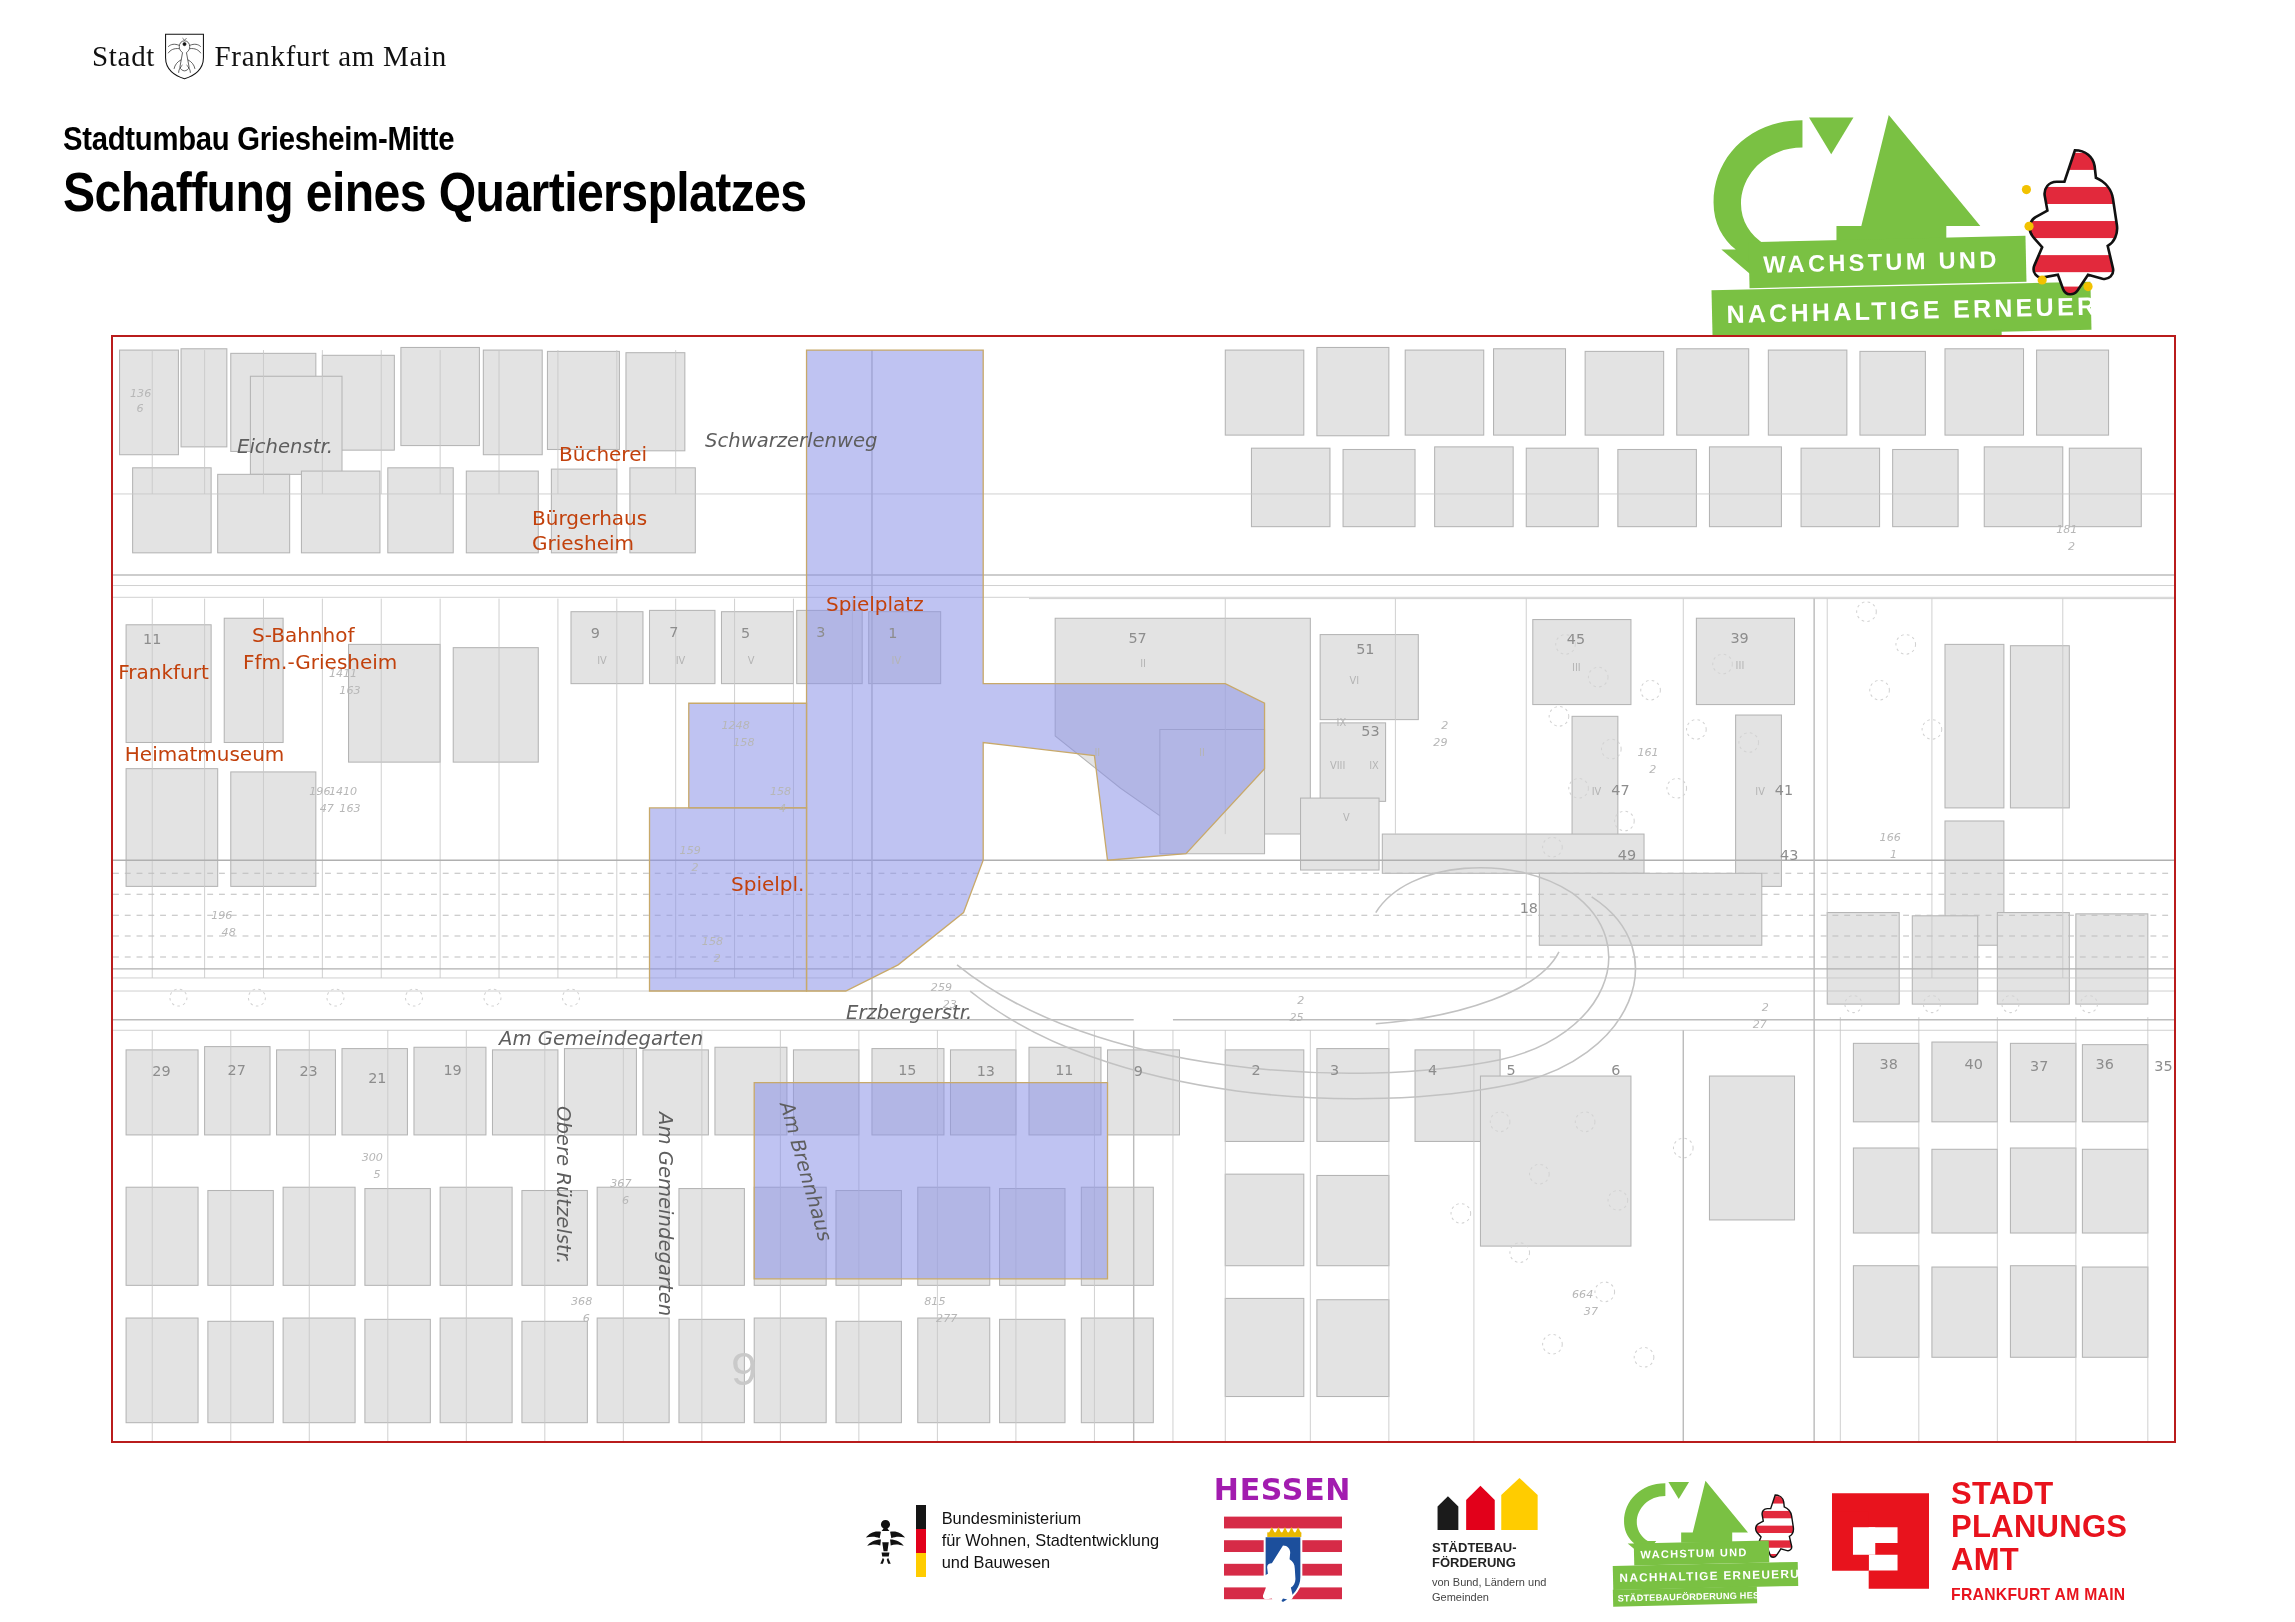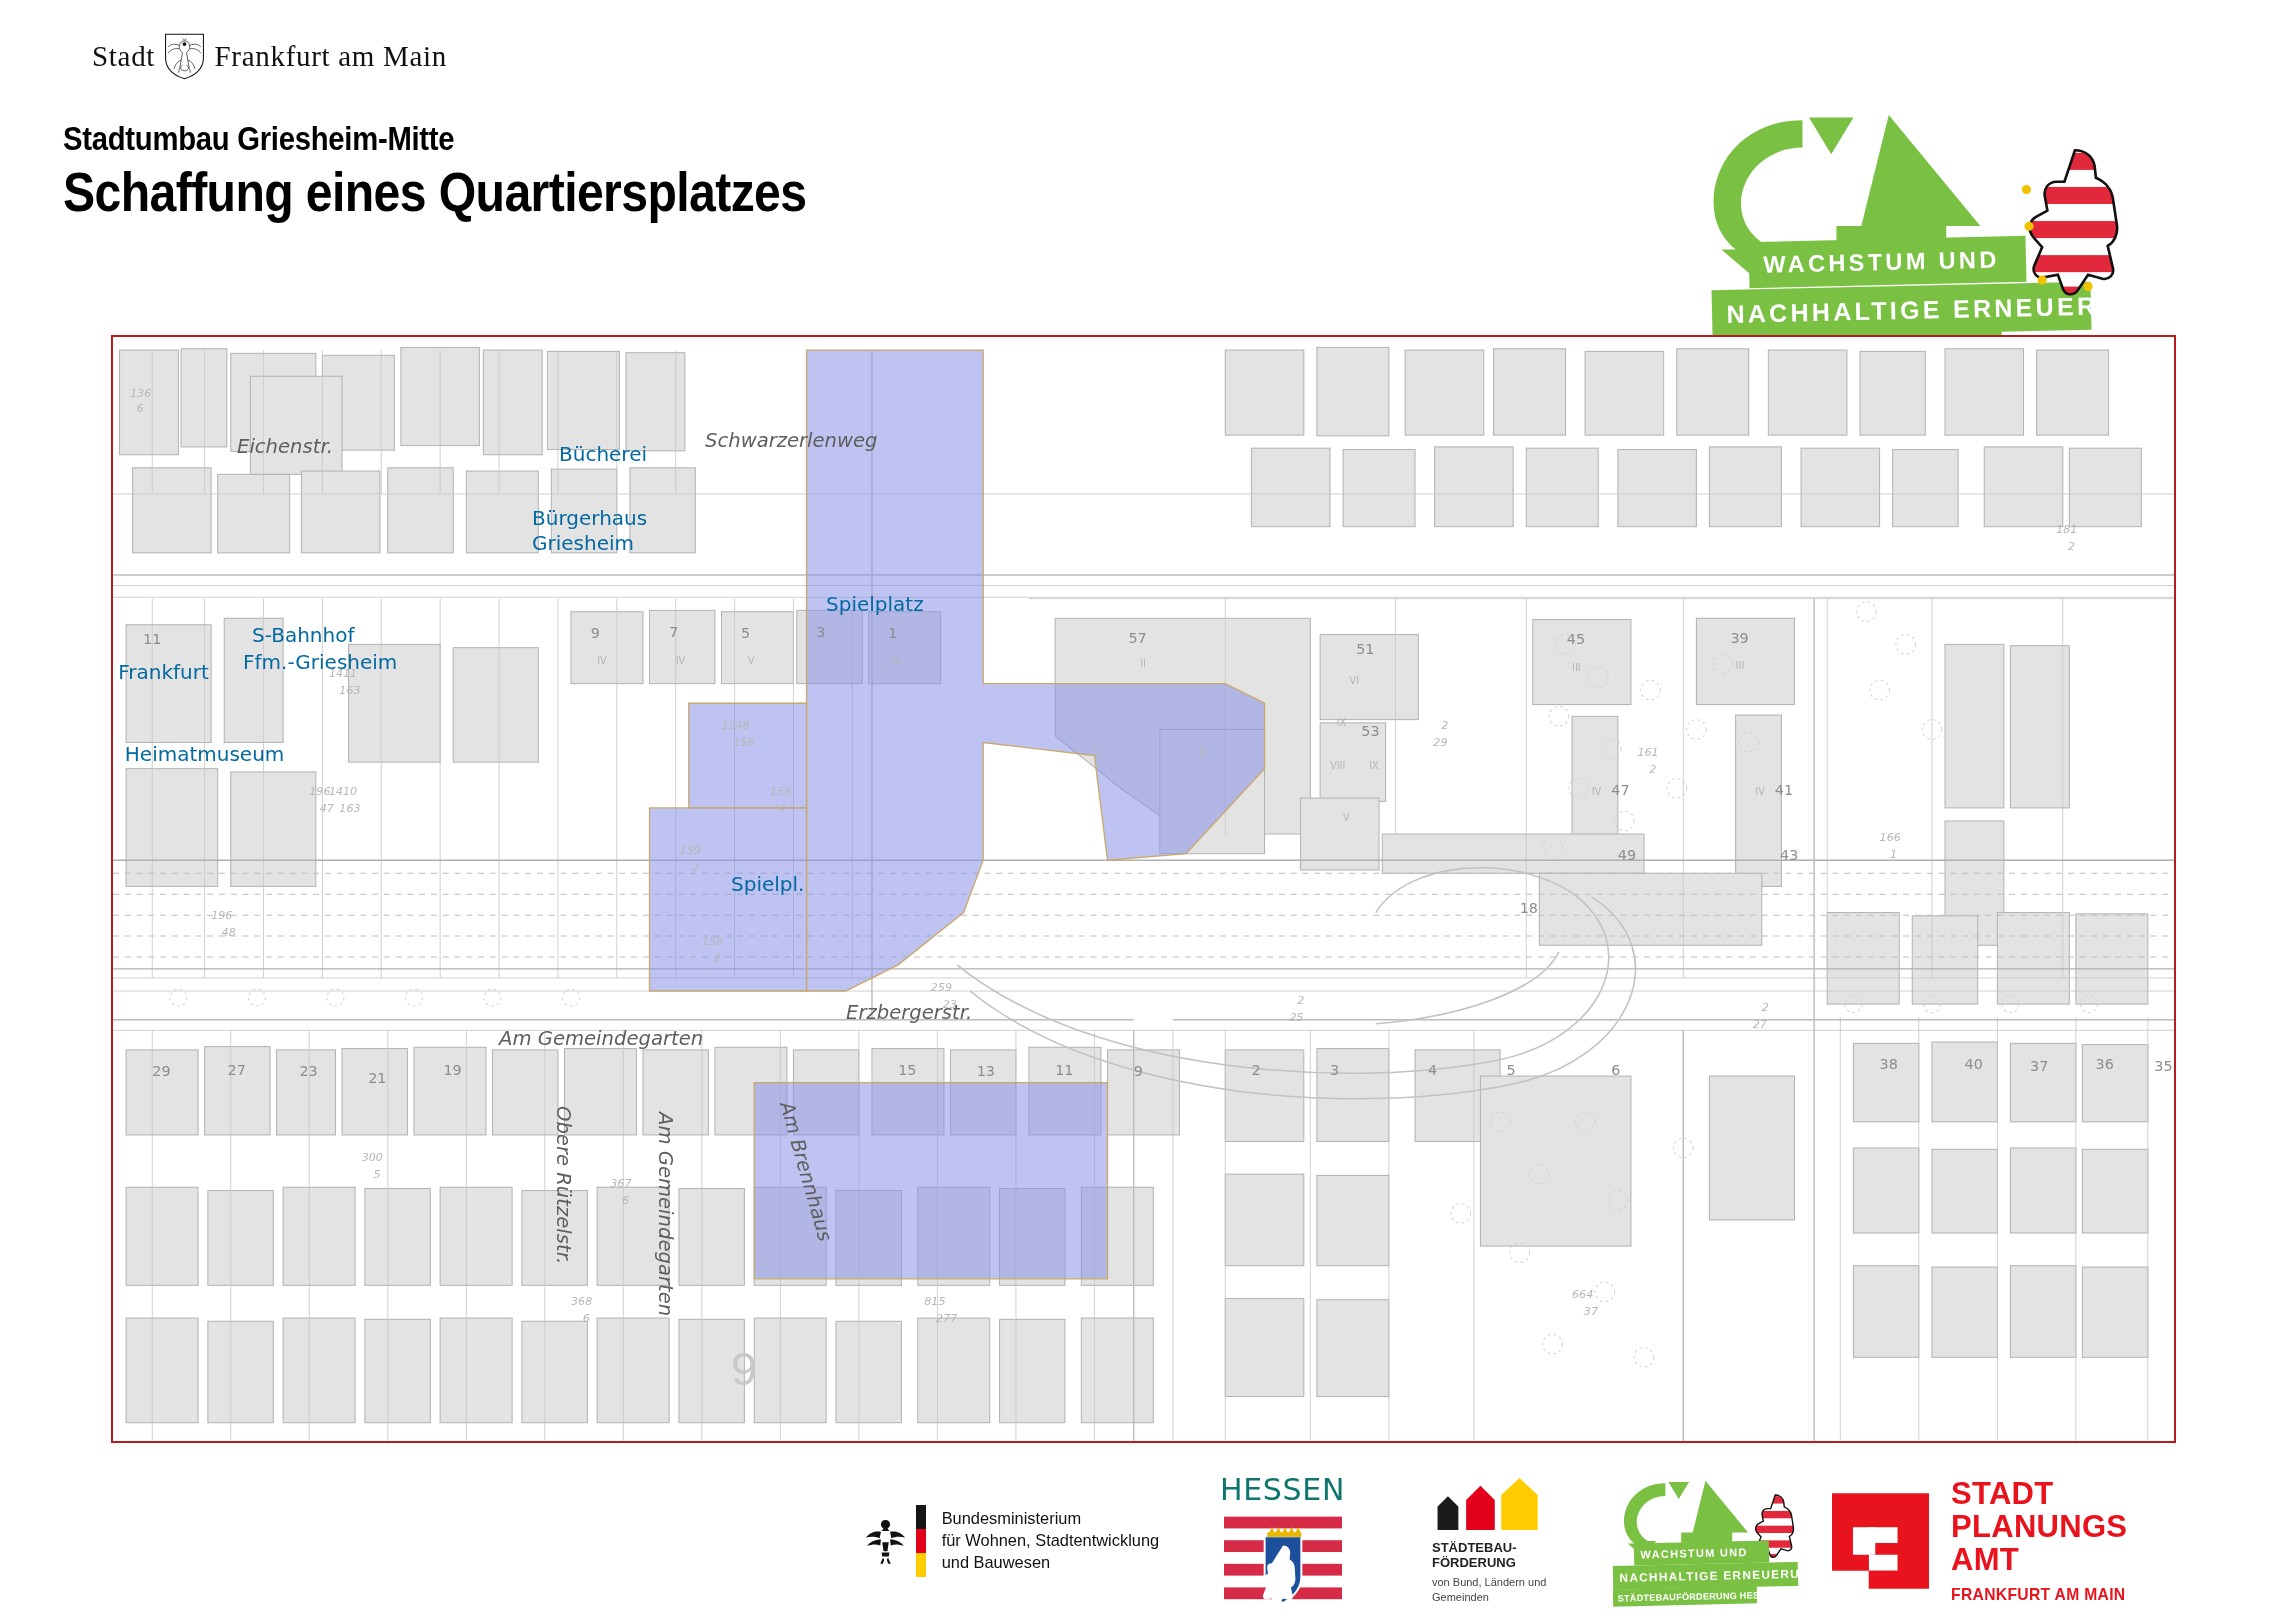--- a/index.html
+++ b/index.html
@@ -37,40 +37,40 @@
             letter-spacing:0.3px;transform:rotate(-1.3deg);}
   #wl-lion{position:absolute;left:305px;top:30px;width:118px;height:164px;}
 
   
   #map-frame{position:absolute;left:111px;top:335px;width:2065px;height:1108px;
              border:2px solid #b91c1c;background:#fff;overflow:hidden;box-sizing:border-box;}
   #map-canvas{position:absolute;left:0;top:0;width:100%;height:100%;}
   .map-label{position:absolute;color:#6a6a6a;font-size:17.7px;white-space:nowrap;
              font-family:"DejaVu Sans",sans-serif;}
   .map-label.street{font-style:italic;font-size:19.6px;color:#5e5e5e;}
-  .map-label.poi{font-size:20px;color:#0369a1;}
+  .map-label.poi{font-size:20px;color:#c2410c;}
   .map-label.vert{transform-origin:left top;}
   .big9{position:absolute;font-size:47px;color:#c9c9c9;font-weight:normal;}
 
   
   #footer{position:absolute;left:0;top:1459px;width:2295px;height:164px;}
 
   .fl{position:absolute;top:0;height:164px;display:flex;align-items:center;}
 
   
   #logo-bmwsb{left:864px;width:340px;}
   #bmwsb-eagle{width:43px;height:51px;flex:0 0 auto;}
   #bmwsb-flag{width:9.8px;height:73px;margin:0 15.7px 0 9.2px;flex:0 0 auto;
               display:flex;flex-direction:column;}
   #bmwsb-flag div{flex:1;}
   #bmwsb-text{font-size:16.4px;line-height:1.34;color:#111;white-space:nowrap;}
 
   
   #logo-hessen{left:1217px;width:131px;flex-direction:column;justify-content:center;}
-  #hessen-word{color:#0f766e;font-size:30px;letter-spacing:0.7px;font-weight:normal;
+  #hessen-word{color:#a21caf;font-size:30px;letter-spacing:0.7px;font-weight:bold;
                margin-bottom:7px;font-family:"DejaVu Sans",sans-serif;}
   #hessen-flag{width:118px;height:97px;}
 
   
   #logo-stbf{left:1400px;width:183px;flex-direction:column;justify-content:center;}
   #stbf-houses{width:119px;height:52px;margin-bottom:9.2px;}
   #stbf-t1{font-size:13px;font-weight:bold;color:#222;line-height:1.18;text-align:left;
            width:119px;}
   #stbf-t2{font-size:11px;color:#444;line-height:1.28;text-align:left;width:119px;
            margin-top:5.2px;}

